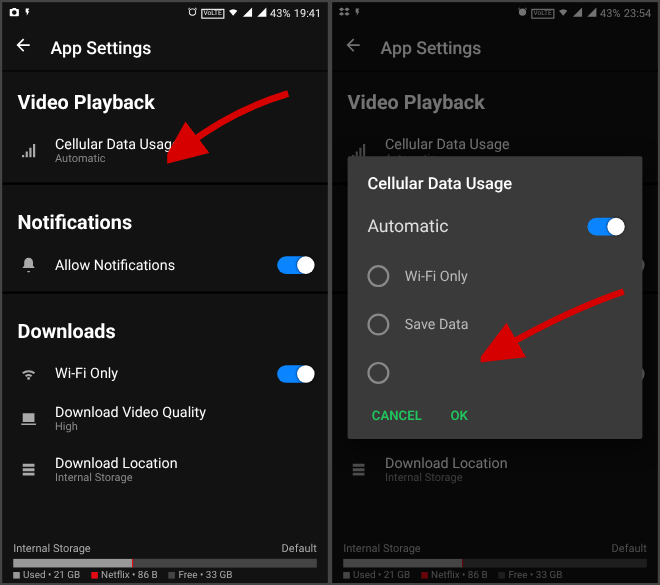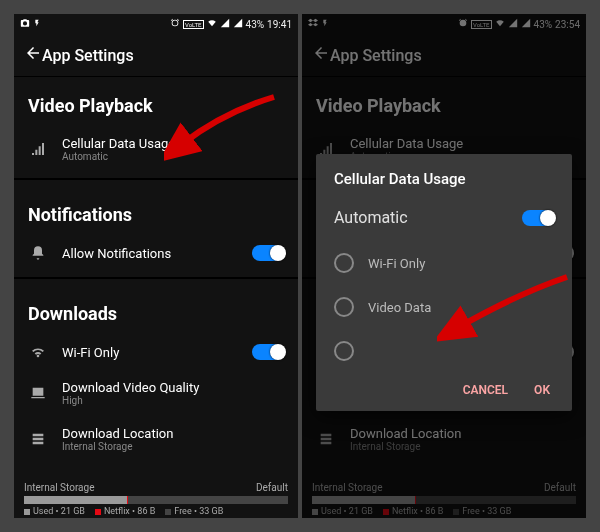--- a/index.html
+++ b/index.html
@@ -1,23 +1,23 @@
 <!DOCTYPE html>
 <html><head>
 <meta charset="utf-8">
 <style>
   html,body{margin:0;padding:0;background:#333;font-family:-apple-system,BlinkMacSystemFont,"Segoe UI",Roboto,sans-serif;}
-  .wrap{display:flex;gap:4px;background:#444;padding:14px;width:600px;height:532px;box-sizing:border-box;}
+  .wrap{display:flex;gap:4px;background:#444;padding:2px;width:600px;height:532px;box-sizing:border-box;}
   .phone{flex:1;background:#121212;color:#fff;position:relative;overflow:hidden;display:flex;flex-direction:column;}
   
   .status{height:20px;display:flex;align-items:center;justify-content:space-between;padding:0 6px;font-size:10px;color:#eee;}
   .status .left,.status .right{display:flex;align-items:center;gap:3px;}
   .status svg{fill:#fff;}
   
-  .header{display:flex;align-items:center;height:42px;padding:0 10px;border-bottom:1px solid #000;}
+  .header{display:flex;align-items:center;height:42px;padding:0 10px;gap:16px;border-bottom:1px solid #000;}
   .header-title{font-size:16px;font-weight:500;}
   
   .section-title{font-size:18px;font-weight:700;padding:18px 14px 10px;}
   .row{display:flex;align-items:center;padding:10px 14px;gap:14px;}
   .row-icon{width:20px;display:flex;justify-content:center;color:#999;}
   .row-icon svg{fill:#aaa;}
   .row-texts{display:flex;flex-direction:column;flex:1;}
   .row-label{font-size:13px;}
   .row-sub{font-size:10px;color:#888;}
   .div{height:2px;background:#000;margin:6px 0;}
@@ -36,21 +36,21 @@
   .l-net::before{background:#e50914;}
   .l-free::before{background:#444;}
   
   .dim{position:absolute;inset:0;background:rgba(0,0,0,0.55);}
   
   .dialog{position:absolute;left:14px;right:14px;top:140px;background:#3a3a3a;border-radius:2px;padding:16px 18px 10px;color:#e0e0e0;box-shadow:0 6px 20px rgba(0,0,0,0.6);}
   .dialog h3{margin:0 0 14px 0;font-size:15px;font-weight:500;color:#fff;}
   .dlg-row{display:flex;align-items:center;justify-content:space-between;padding:6px 0 14px;}
   .opt{display:flex;align-items:center;gap:14px;padding:12px 0;color:#bbb;font-size:13px;}
   .radio{width:16px;height:16px;border:2px solid #888;border-radius:50%;}
-  .dlg-actions{display:flex;justify-content:flex-end;gap:26px;padding:10px 4px 4px;font-size:12px;font-weight:600;color:#fca5a5;}
+  .dlg-actions{display:flex;justify-content:flex-start;gap:26px;padding:10px 4px 4px;font-size:12px;font-weight:600;color:#22c55e;}
   
   .arrow{position:absolute;pointer-events:none;}
 </style>
 </head>
 <body>
 
 <div class="wrap">
 
 <div class="phone">
   <div class="status">
@@ -299,21 +299,21 @@
     <div class="dlg-row">
       <span>Automatic</span>
       <div class="toggle"></div>
     </div>
     <div class="opt">
       <span class="radio"></span>
       <span>Wi-Fi Only</span>
     </div>
     <div class="opt">
       <span class="radio"></span>
-      <span>Video Data</span>
+      <span>Save Data</span>
     </div>
     <div class="opt">
       <span class="radio"></span>
     </div>
     <div class="dlg-actions">
       <span>CANCEL</span>
       <span>OK</span>
     </div>
   </div>
 

